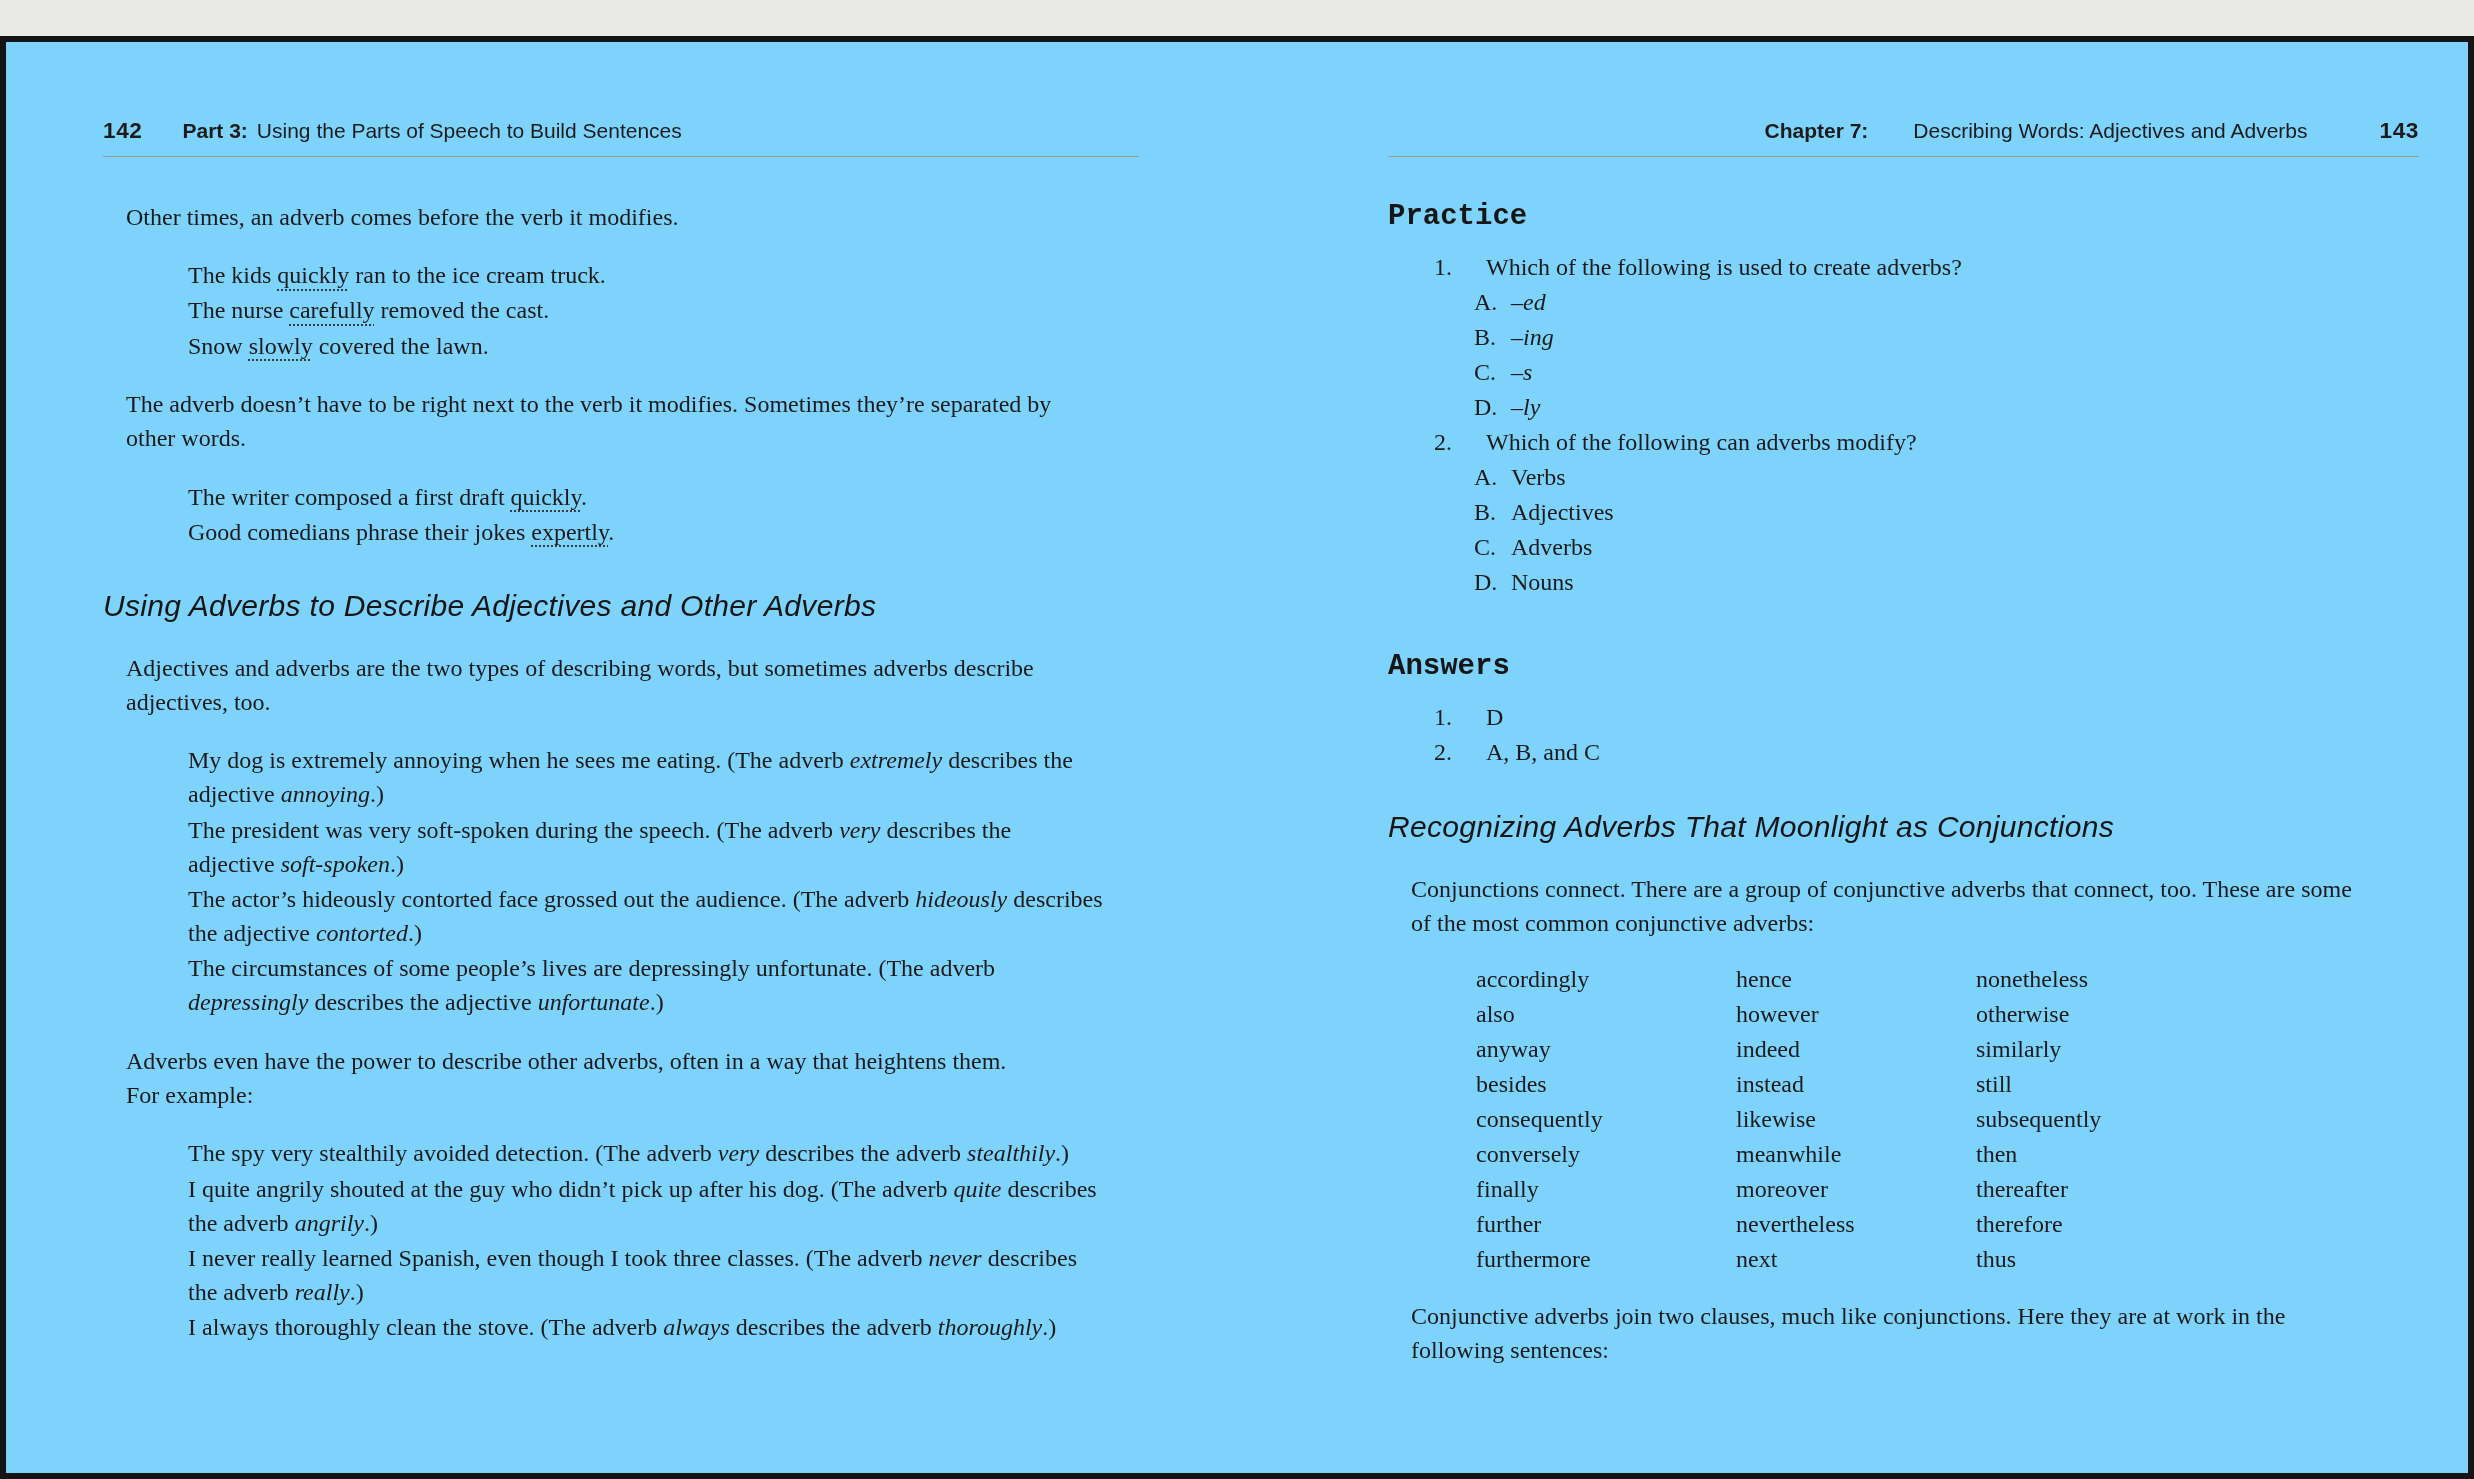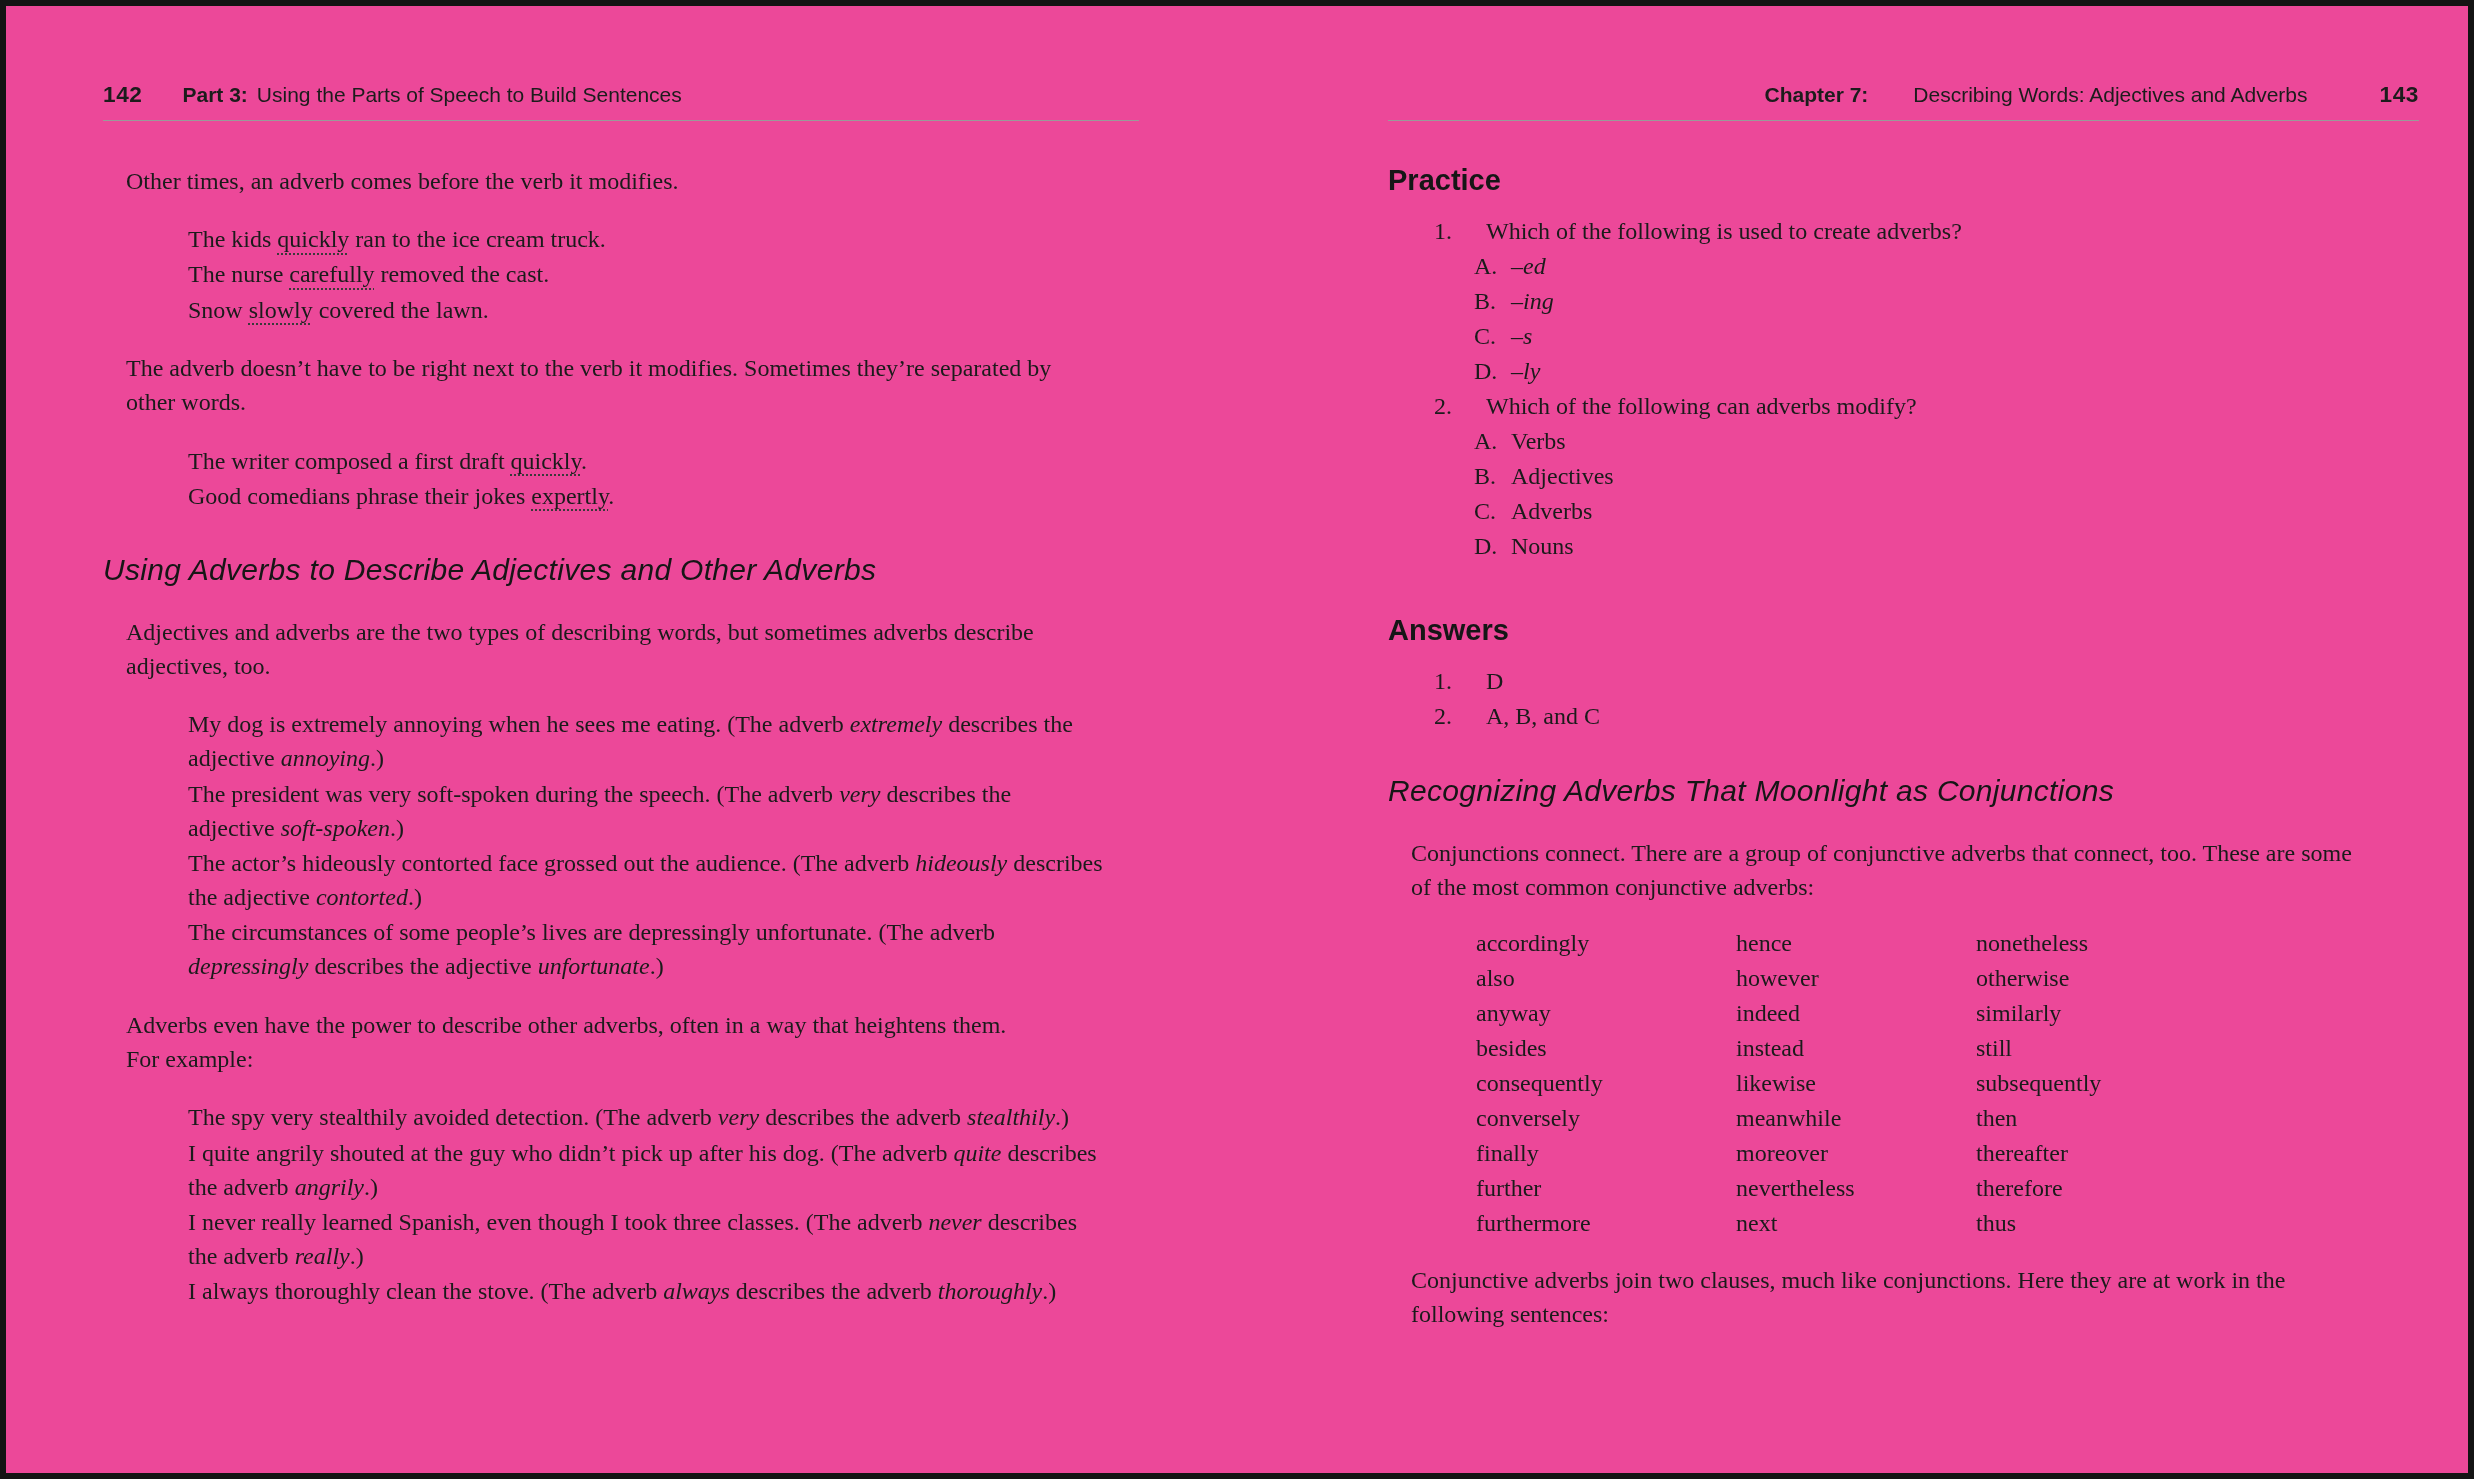--- a/index.html
+++ b/index.html
@@ -2,22 +2,23 @@
 <html style="font-size:10.3px"><head>
 <meta charset="utf-8">
 <title>Book Spread</title>
 <style>
   * { margin:0; padding:0; box-sizing:border-box; }
   html,body { width:2475px; height:1480px; background:#e9e9e6; }
   body { overflow:hidden; font-family:"Liberation Serif","DejaVu Serif",serif; color:#1b1b1b; }
 
   .spread{
     position:absolute; inset:0;
-    background:#ec4899;
+    background:#7dd3fc;
     border:6.4px solid #141414;
+    margin-top:36px;
   }
 
   .page{ position:absolute; top:76px; }
   .page-left{ left:97px;  width:1036px; }
   .page-right{ left:1382px; width:1031px; }
 
   
   .running-head{
     display:flex; align-items:baseline;
     font-family:"Liberation Sans","DejaVu Sans",sans-serif;
@@ -54,21 +55,21 @@
   .sect-head{
     font-family:"Liberation Sans","DejaVu Sans",sans-serif;
     font-weight:normal; font-size:30px; letter-spacing:0.3px;
     color:#161616;
     margin:40px 0 28px 0;
     font-style:italic;
   }
   .content > .sect-head:first-child{ margin-top:0; }
 
   .sub-head{
-    font-family:Liberation Sans, sans-serif;
+    font-family:Liberation Mono, monospace;
     font-weight:bold; font-size:29px; color:#161616;
     margin:50px 0 13px 0;
   }
   .content > .sub-head:first-child{ margin-top:0; }
 
   
   .qlist{ margin:17px 0 17px 46px; font-size:24px; line-height:35px; }
   .q-row{ display:flex; }
   .q-num{ width:52px; flex:none; }
   .q-text{ flex:1; }

